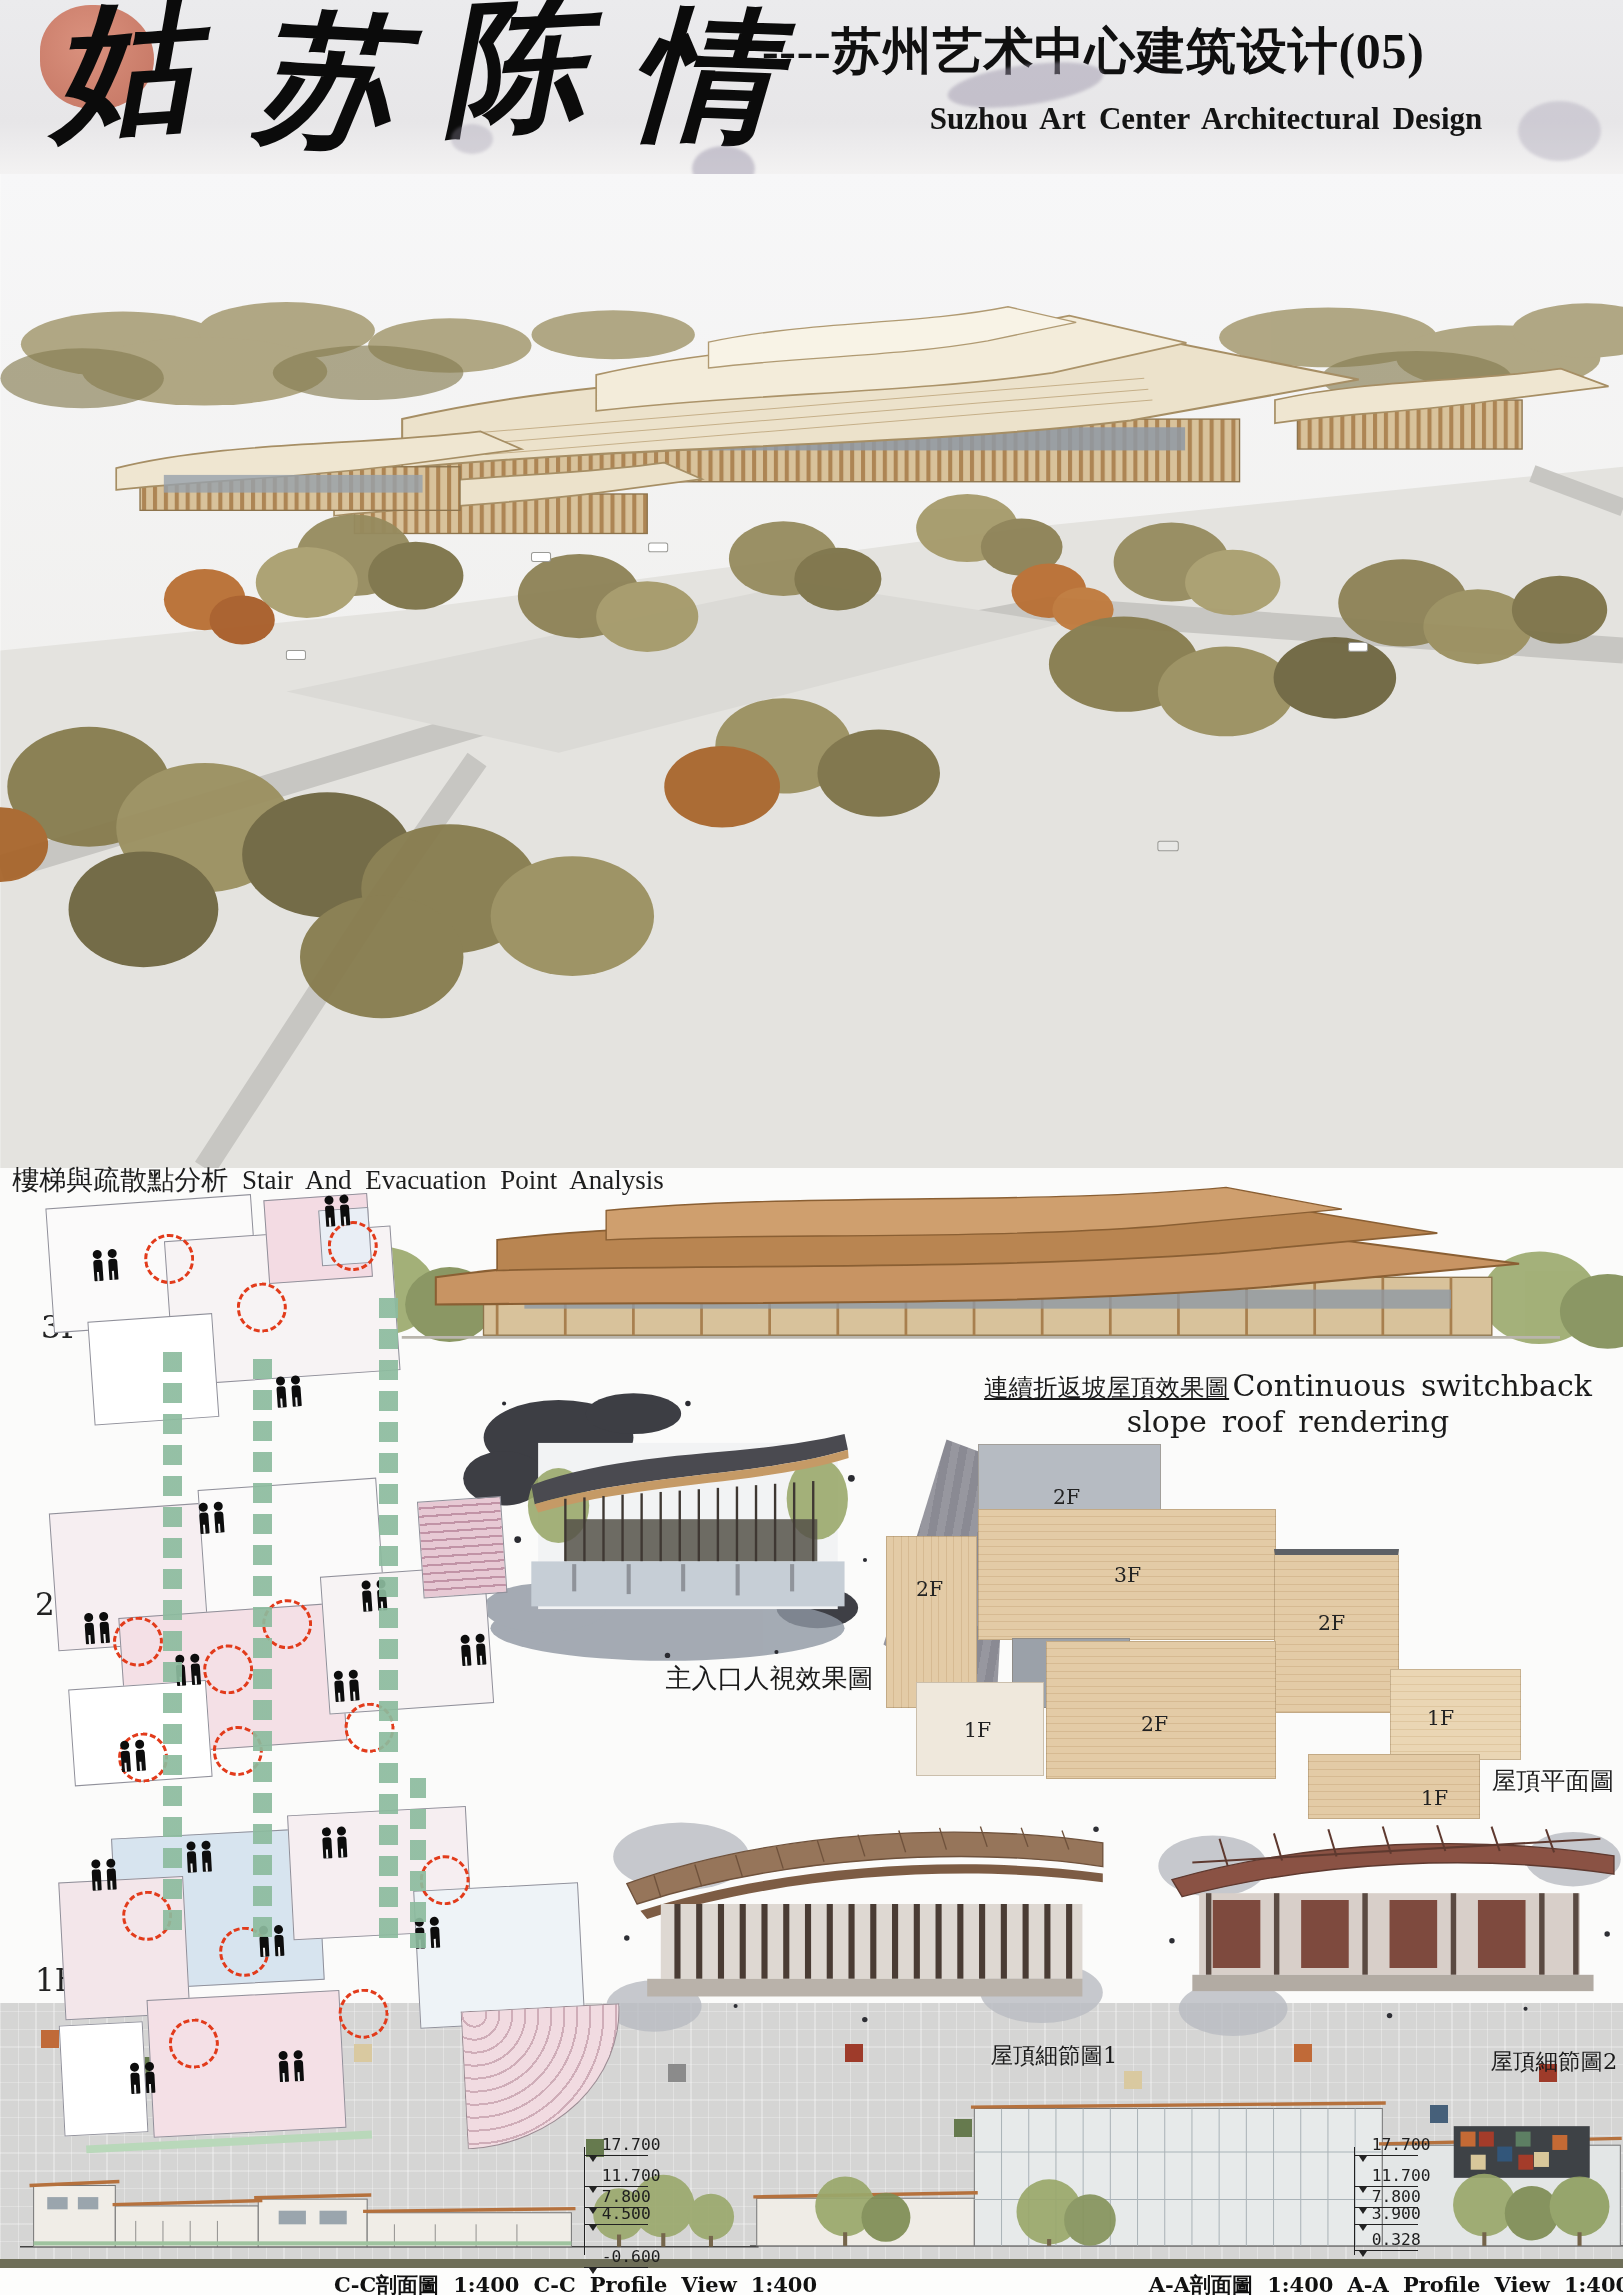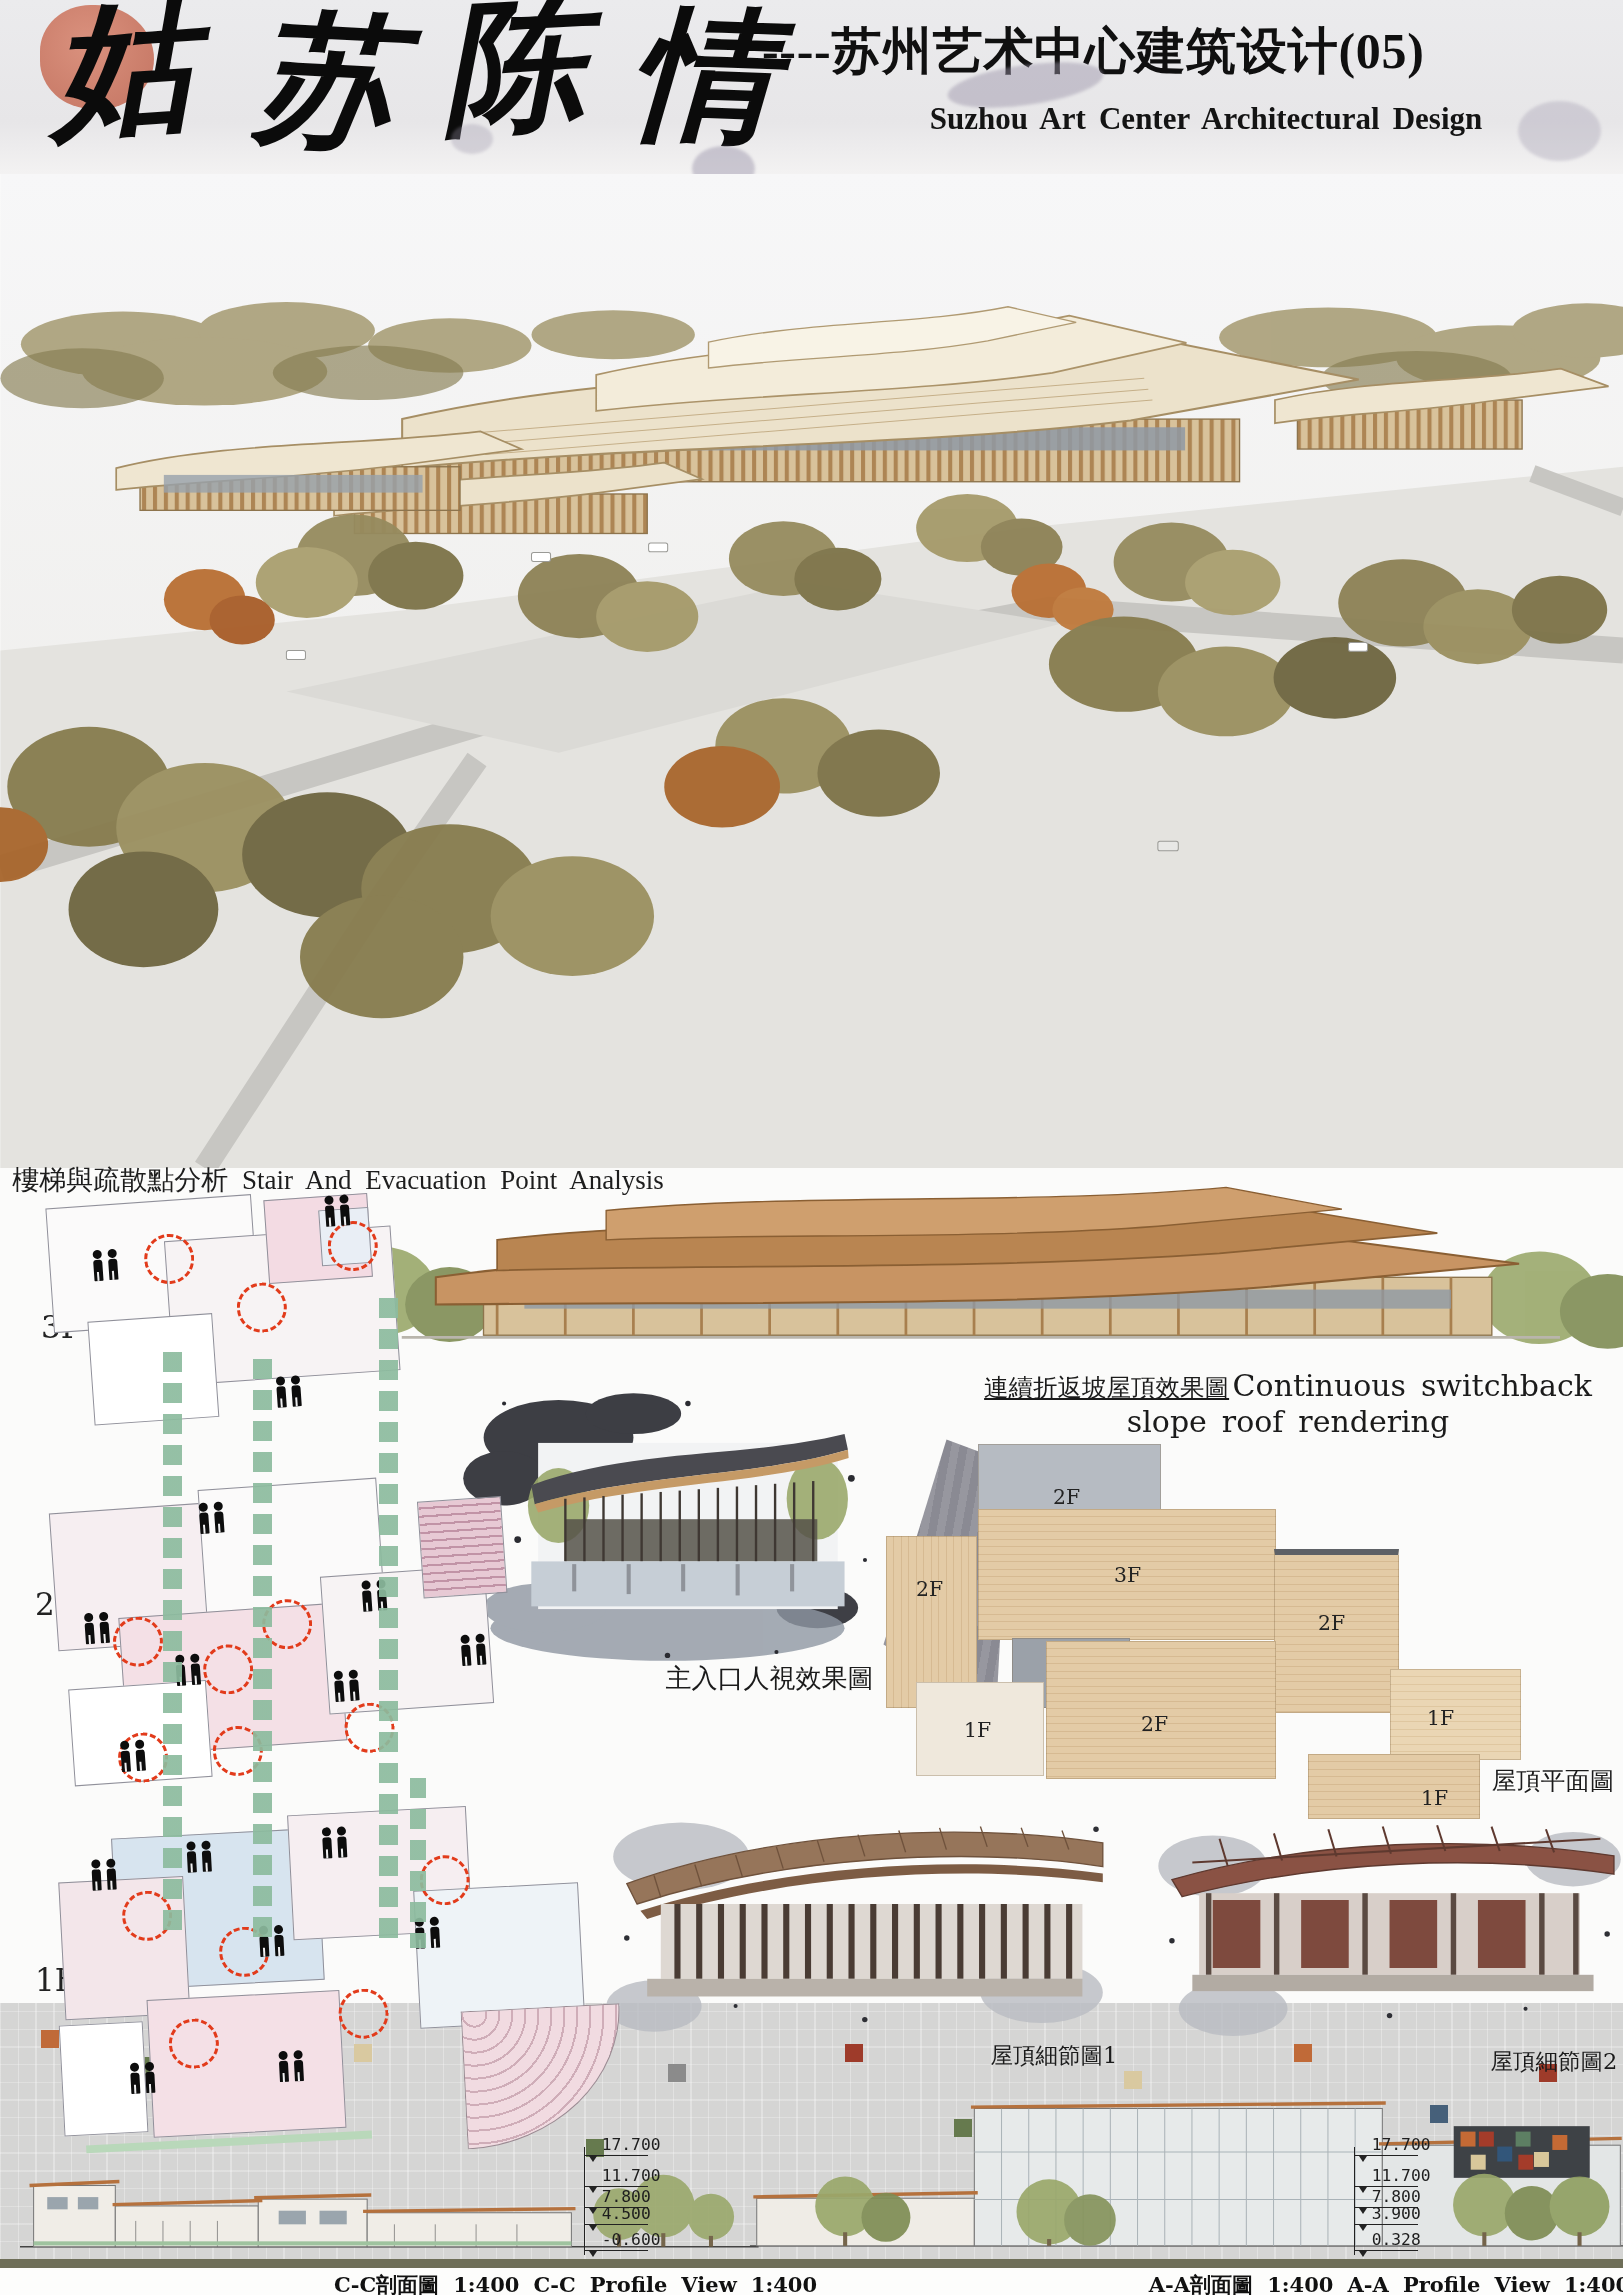--- a/index.html
+++ b/index.html
@@ -601,21 +601,21 @@
         <i class="tk"></i>
       </div>
     <div class="lv" style="top:52px;">
         <span class="num">7.800</span>
         <i class="tk"></i>
       </div>
     <div class="lv" style="top:69px;">
         <span class="num">4.500</span>
         <i class="tk"></i>
       </div>
-    <div class="lv" style="top:95px;">
+    <div class="lv" style="top:112px;">
         <span class="num">-0.600</span>
         <i class="tk"></i>
       </div>
   </div>
 
   <svg class="abs" style="left:749px;top:2084px;" width="875" height="170" viewBox="0 0 1284 250">
     <line x1="0" y1="238" x2="1284" y2="238" stroke="#444" stroke-width="2"></line>
     <rect x="10" y="168" width="320" height="70" fill="#efece6" stroke="#777" stroke-width="1.5"></rect>
     <rect x="330" y="36" width="600" height="202" fill="#e7eaea" stroke="#777" stroke-width="1.5"></rect>
     <g stroke="#aab3b8" stroke-width="1.5">

